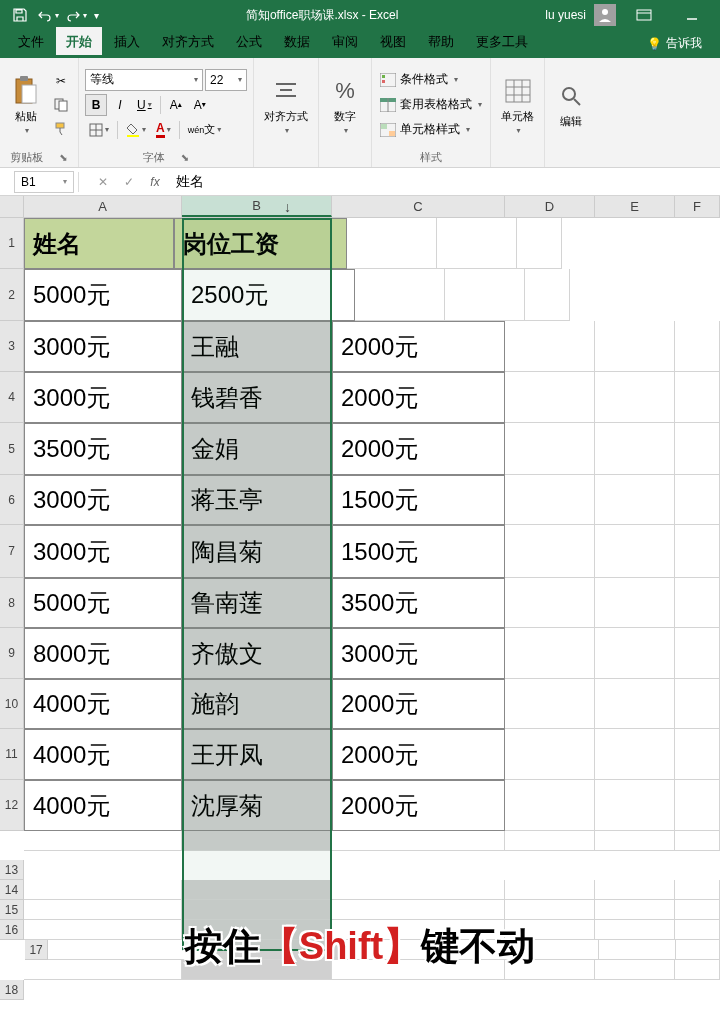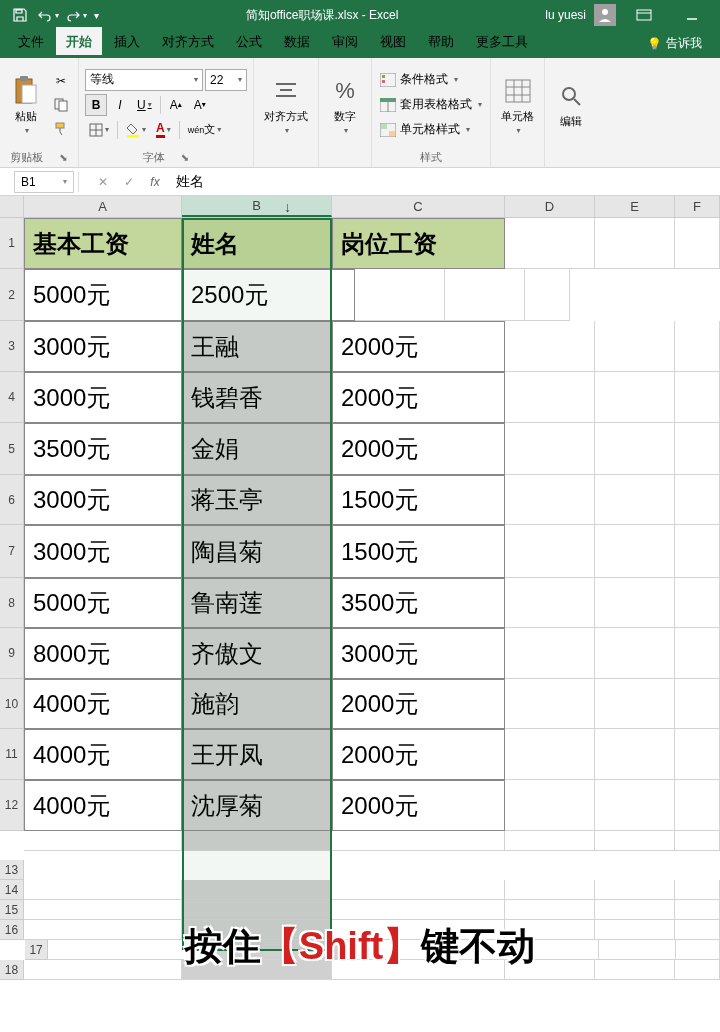--- a/index.html
+++ b/index.html
@@ -370,21 +370,20 @@
       <div class="colh" style="width: 90px;">D</div>
       <div class="colh" style="width: 80px;">E</div>
       <div class="colh" style="width: 45px;">F</div>
     </div>
 </div>
 
 <div class="grid" id="grid">
 
 <div class="row">
       <div class="rowh" style="height: 51px;">1</div>
-      <div class="cell hdr-cell" style="width: 158px; height: 51px;">基本工资</div>
       <div class="cell hdr-cell" style="width: 150px; height: 51px;">姓名</div>
       <div class="cell hdr-cell" style="width: 173px; height: 51px;">岗位工资</div>
       <div class="cell" style="width: 90px; height: 51px;"></div>
       <div class="cell" style="width: 80px; height: 51px;"></div>
       <div class="cell" style="width: 45px; height: 51px;"></div>
     </div>
     <div class="row">
       <div class="rowh" style="height: 52px;">2</div>
       <div class="cell data-cell" style="width: 158px; height: 52px;">5000元</div>
       <div class="cell data-cell" style="width: 173px; height: 52px;">2500元</div>
@@ -521,21 +520,21 @@
     <div class="row small-row">
       <div class="rowh" style="height: 20px; margin-left: 25px;">17</div>
       <div class="cell" style="width: 158px;"></div>
       <div class="cell sel-col" style="width: 150px;"></div>
       <div class="cell" style="width: 173px;"></div>
       <div class="cell" style="width: 90px;"></div>
       <div class="cell" style="width: 80px;"></div>
       <div class="cell" style="width: 45px;"></div>
     </div>
     <div class="row small-row">
-      <div class="rowh" style="height: 20px;">18</div>
+      <div class="rowh" style="height: 20px; margin-top: 20px;">18</div>
       <div class="cell" style="width: 158px;"></div>
       <div class="cell sel-col" style="width: 150px;"></div>
       <div class="cell" style="width: 173px;"></div>
       <div class="cell" style="width: 90px;"></div>
       <div class="cell" style="width: 80px;"></div>
       <div class="cell" style="width: 45px;"></div>
     </div>
     <div class="selectionbox" id="selbox" style="left: 182px; top: 0px; width: 150px; height: 733px;"></div>
   </div>
 

